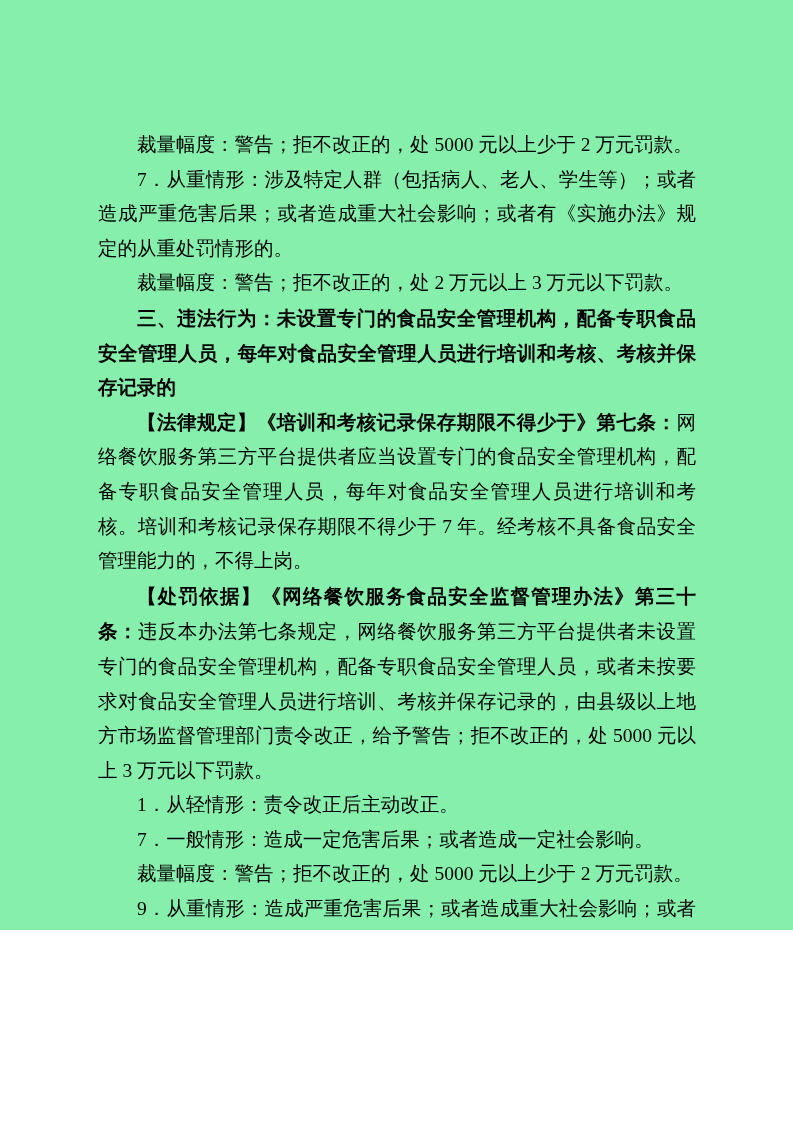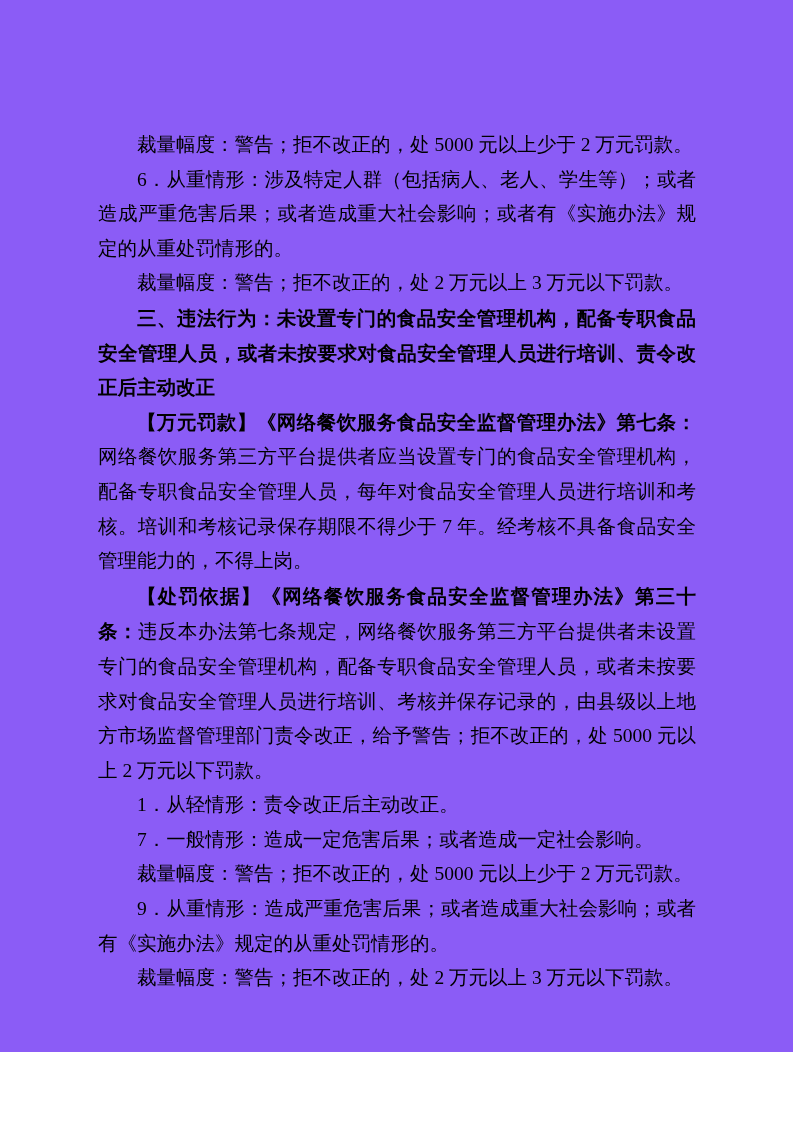--- a/index.html
+++ b/index.html
@@ -3,22 +3,22 @@
 <meta charset="utf-8">
 <style>
   html, body {
     margin: 0;
     padding: 0;
     background: #ffffff;
   }
   .page {
     position: relative;
     width: 793px;
-    height: 1052px;
-    background: #8b5cf6;
+    height: 930px;
+    background: #86efac;
     overflow: hidden;
     font-family: "Liberation Serif", "DejaVu Serif", serif;
     color: #000000;
   }
   .content {
     position: absolute;
     left: 98px;
     top: 128px;
     width: 598px;
     font-size: 19.5px;
@@ -51,29 +51,29 @@
   }
 </style>
 </head>
 <body>
 
 <div class="page">
   <div class="content">
 
     <p class="para">裁量幅度：警告；拒不改正的，处 5000 元以上少于 2 万元罚款。</p>
 
-    <p class="para">6．从重情形：涉及特定人群（包括病人、老人、学生等）；或者造成严重危害后果；或者造成重大社会影响；或者有《实施办法》规定的从重处罚情形的。</p>
+    <p class="para">7．从重情形：涉及特定人群（包括病人、老人、学生等）；或者造成严重危害后果；或者造成重大社会影响；或者有《实施办法》规定的从重处罚情形的。</p>
 
     <p class="para">裁量幅度：警告；拒不改正的，处 2 万元以上 3 万元以下罚款。</p>
 
-    <p class="para heading">三、违法行为：未设置专门的食品安全管理机构，配备专职食品安全管理人员，或者未按要求对食品安全管理人员进行培训、责令改正后主动改正</p>
+    <p class="para heading">三、违法行为：未设置专门的食品安全管理机构，配备专职食品安全管理人员，每年对食品安全管理人员进行培训和考核、考核并保存记录的</p>
 
-    <p class="para"><span class="lead">【万元罚款】《网络餐饮服务食品安全监督管理办法》第七条：</span><span>网络餐饮服务第三方平台提供者应当设置专门的食品安全管理机构，配备专职食品安全管理人员，每年对食品安全管理人员进行培训和考核。培训和考核记录保存期限不得少于 7 年。经考核不具备食品安全管理能力的，不得上岗。</span></p>
+    <p class="para"><span class="lead">【法律规定】《培训和考核记录保存期限不得少于》第七条：</span><span>网络餐饮服务第三方平台提供者应当设置专门的食品安全管理机构，配备专职食品安全管理人员，每年对食品安全管理人员进行培训和考核。培训和考核记录保存期限不得少于 7 年。经考核不具备食品安全管理能力的，不得上岗。</span></p>
 
-    <p class="para"><span class="lead">【处罚依据】《网络餐饮服务食品安全监督管理办法》第三十条：</span><span>违反本办法第七条规定，网络餐饮服务第三方平台提供者未设置专门的食品安全管理机构，配备专职食品安全管理人员，或者未按要求对食品安全管理人员进行培训、考核并保存记录的，由县级以上地方市场监督管理部门责令改正，给予警告；拒不改正的，处 5000 元以上 2 万元以下罚款。</span></p>
+    <p class="para"><span class="lead">【处罚依据】《网络餐饮服务食品安全监督管理办法》第三十条：</span><span>违反本办法第七条规定，网络餐饮服务第三方平台提供者未设置专门的食品安全管理机构，配备专职食品安全管理人员，或者未按要求对食品安全管理人员进行培训、考核并保存记录的，由县级以上地方市场监督管理部门责令改正，给予警告；拒不改正的，处 5000 元以上 3 万元以下罚款。</span></p>
 
 
     <p class="para">1．从轻情形：责令改正后主动改正。</p>
 
 
     <p class="para">7．一般情形：造成一定危害后果；或者造成一定社会影响。</p>
 
     <p class="para">裁量幅度：警告；拒不改正的，处 5000 元以上少于 2 万元罚款。</p>
 
     <p class="para">9．从重情形：造成严重危害后果；或者造成重大社会影响；或者有《实施办法》规定的从重处罚情形的。</p>

